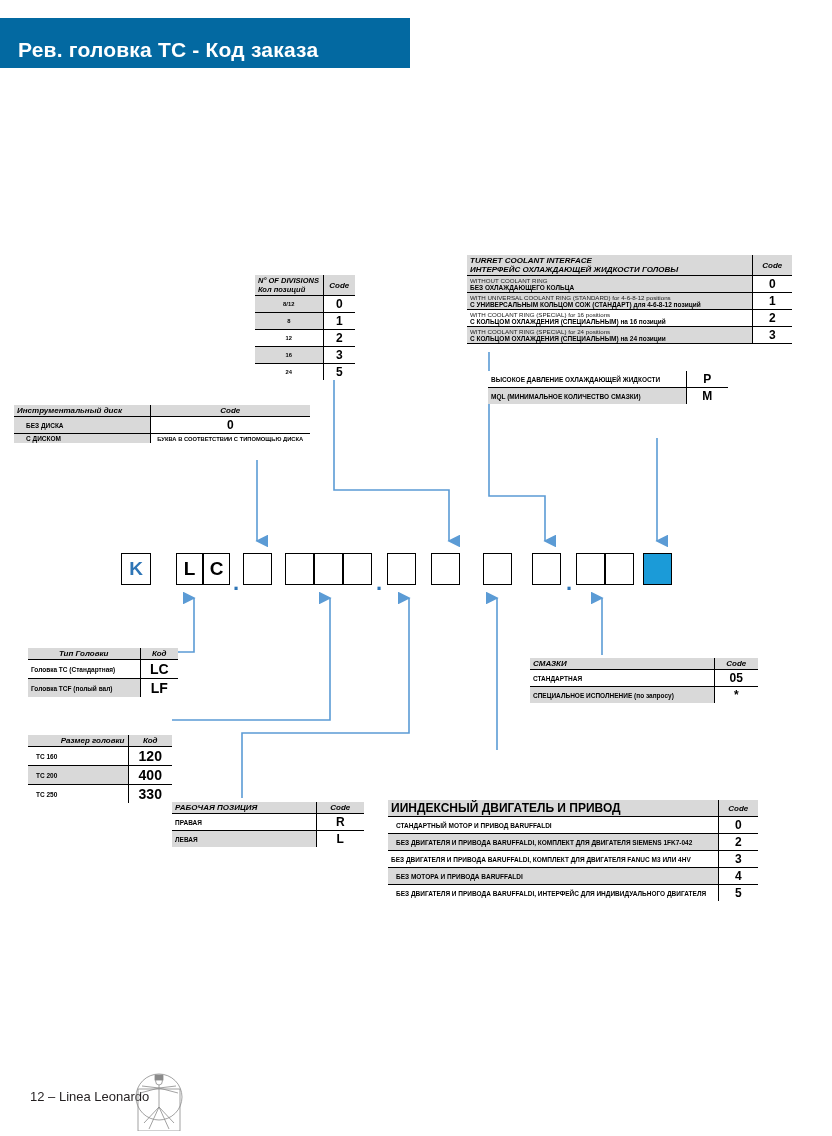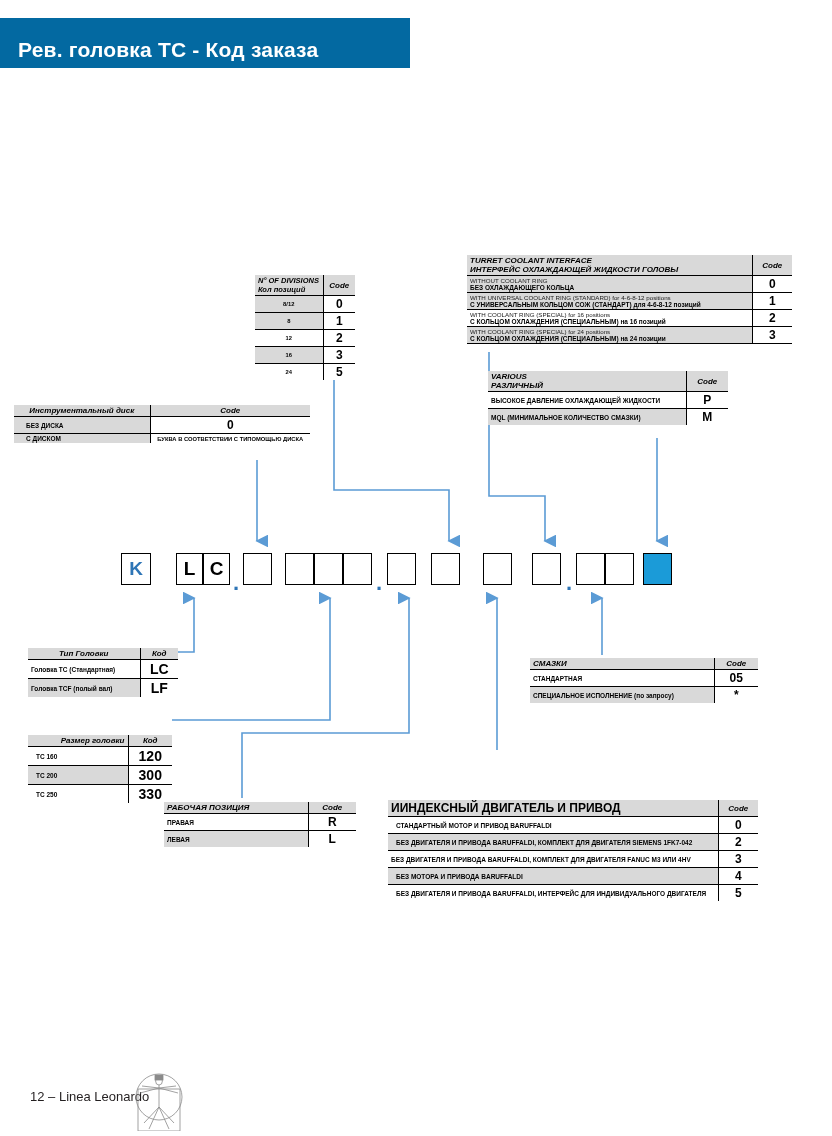--- a/index.html
+++ b/index.html
@@ -190,46 +190,39 @@
   </tr>
 </tbody>
   </table>
 
 <table class="tbl" style="left:488px; top:371px; width:240px;">
   <colgroup>
       <col style="width:198px">
       <col style="width:42px">
     </colgroup>
   <tbody>
-      <tr class="hdr rule-b">
-    <td>
-      <div class="hdr-it">VARIOUS</div>
-      <div class="hdr-it">РАЗЛИЧНЫЙ</div>
-    </td>
-    <td class="code vsep code-it">Code</td>
-  </tr>
   <tr class="rule-b">
     <td class="lbl-sm" style="background:#fff;">ВЫСОКОЕ ДАВЛЕНИЕ ОХЛАЖДАЮЩЕЙ ЖИДКОСТИ</td>
     <td class="code vsep mid">P</td>
   </tr>
   <tr>
     <td class="lbl-sm">MQL (МИНИМАЛЬНОЕ КОЛИЧЕСТВО СМАЗКИ)</td>
     <td class="code vsep mid">M</td>
   </tr>
 </tbody>
   </table>
 
 <table class="tbl" style="left:14px; top:405px; width:296px;">
   <colgroup>
       <col style="width:136px">
       <col style="width:160px">
     </colgroup>
   <tbody>
       <tr class="hdr rule-b">
-    <td class="hdr-it" style="text-align:center;margin-left:20px;">Инструментальный диск</td>
+    <td class="hdr-it" style="margin-left:20px;">Инструментальный диск</td>
     <td class="code vsep code-it" style="background:#D9D9D9;">Code</td>
   </tr>
   <tr class="rule-b">
     <td class="lbl-sm" style="padding-left:12px;">БЕЗ ДИСКА</td>
     <td class="code vsep mid" style="background:#fff;">0</td>
   </tr>
   <tr>
     <td class="lbl-sm" style="padding-left:12px;">С ДИСКОМ</td>
     <td class="code vsep lbl-xs" style="text-align:center;font-weight:bold;">БУКВА В СООТВЕТСТВИИ С ТИПОМОЩЬЮ ДИСКА</td>
   </tr>
@@ -298,30 +291,30 @@
       <tr class="hdr rule-b">
     <td class="hdr-it" style="text-align:right;">Размер головки</td>
     <td class="vsep code-it" style="background:#D9D9D9;">Код</td>
   </tr>
   <tr class="rule-b">
     <td class="lbl-sm" style="background:#fff;padding-left:8px;">TC 160</td>
     <td class="code vsep big">120</td>
   </tr>
   <tr class="rule-b">
     <td class="lbl-sm" style="padding-left:8px;">TC 200</td>
-    <td class="code vsep big">300</td>
+    <td class="code vsep big">400</td>
   </tr>
   <tr>
     <td class="lbl-sm" style="background:#fff;padding-left:8px;">TC 250</td>
     <td class="code vsep big">330</td>
   </tr>
 </tbody>
   </table>
 
-<table class="tbl" style="left:164px; top:802px; width:192px;">
+<table class="tbl" style="left:172px; top:802px; width:192px;">
   <colgroup>
       <col style="width:144px">
       <col style="width:48px">
     </colgroup>
   <tbody>
       <tr class="hdr rule-b">
     <td class="hdr-it">РАБОЧАЯ ПОЗИЦИЯ</td>
     <td class="vsep code-it" style="background:#D9D9D9;">Code</td>
   </tr>
   <tr class="rule-b">

